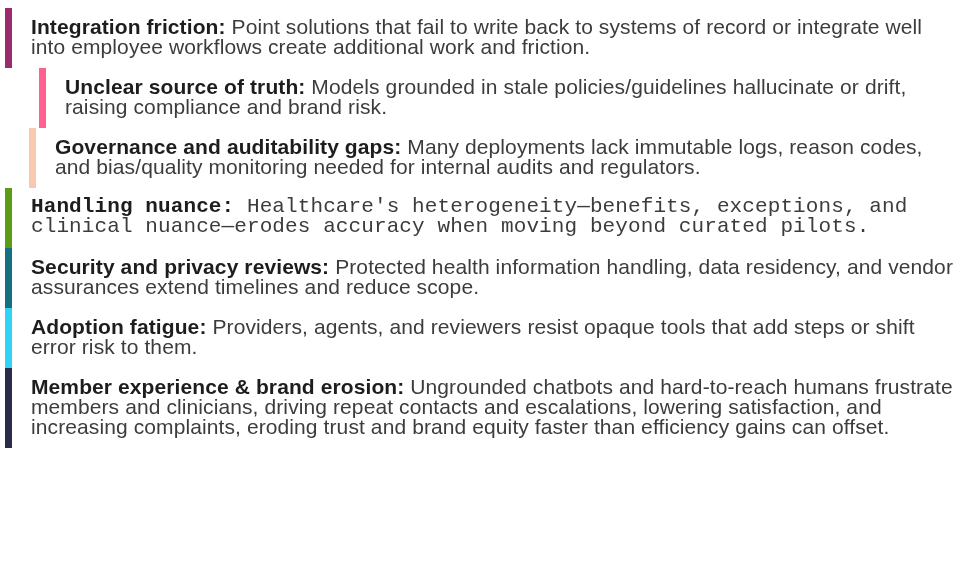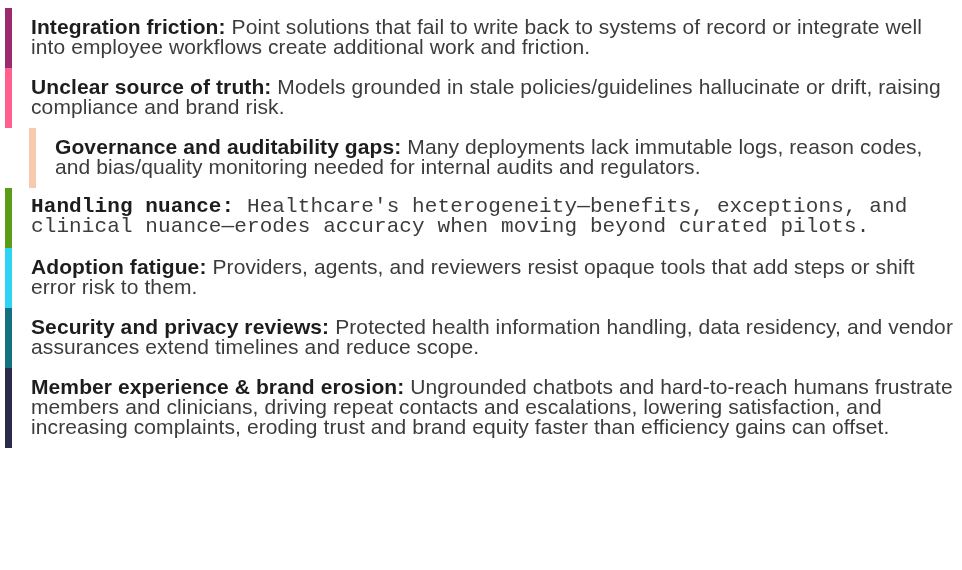--- a/index.html
+++ b/index.html
@@ -34,37 +34,37 @@
   }
 </style>
 </head>
 <body>
 
 <div class="risk-list">
   <div class="item" style="border-left-color: rgb(155, 43, 110);">
     <p><span class="title">Integration friction:</span><span class="desc"> Point solutions that fail to write back to systems of record or integrate well into employee workflows create additional work and friction.</span></p>
   </div>
 
-  <div class="item" style="border-left-color: rgb(255, 96, 144);">
+  <div class="item" style="border-left-color: rgb(255, 96, 144); margin-left: 34px;">
     <p><span class="title">Unclear source of truth:</span><span class="desc"> Models grounded in stale policies/guidelines hallucinate or drift, raising compliance and brand risk.</span></p>
   </div>
 
   <div class="item" style="border-left-color: rgb(249, 201, 175); margin-left: 24px;">
     <p><span class="title">Governance and auditability gaps:</span><span class="desc"> Many deployments lack immutable logs, reason codes, and bias/quality monitoring needed for internal audits and regulators.</span></p>
   </div>
 
 
   <div class="item" style="border-left-color: rgb(92, 155, 21); font-family: Liberation Mono, monospace;">
     <p><span class="title">Handling nuance:</span><span class="desc"> Healthcare's heterogeneity—benefits, exceptions, and clinical nuance—erodes accuracy when moving beyond curated pilots.</span></p>
   </div>
 
+  <div class="item" style="border-left-color: rgb(20, 111, 128);">
+    <p><span class="title">Security and privacy reviews:</span><span class="desc"> Protected health information handling, data residency, and vendor assurances extend timelines and reduce scope.</span></p>
+  </div>
+
   <div class="item" style="border-left-color: rgb(47, 211, 243);">
     <p><span class="title">Adoption fatigue:</span><span class="desc"> Providers, agents, and reviewers resist opaque tools that add steps or shift error risk to them.</span></p>
-  </div>
-
-  <div class="item" style="border-left-color: rgb(20, 111, 128);">
-    <p><span class="title">Security and privacy reviews:</span><span class="desc"> Protected health information handling, data residency, and vendor assurances extend timelines and reduce scope.</span></p>
   </div>
 
   <div class="item" style="border-left-color: rgb(43, 42, 74);">
     <p><span class="title">Member experience &amp; brand erosion:</span><span class="desc"> Ungrounded chatbots and hard-to-reach humans frustrate members and clinicians, driving repeat contacts and escalations, lowering satisfaction, and increasing complaints, eroding trust and brand equity faster than efficiency gains can offset.</span></p>
   </div>
 </div>
 
 </body></html>

